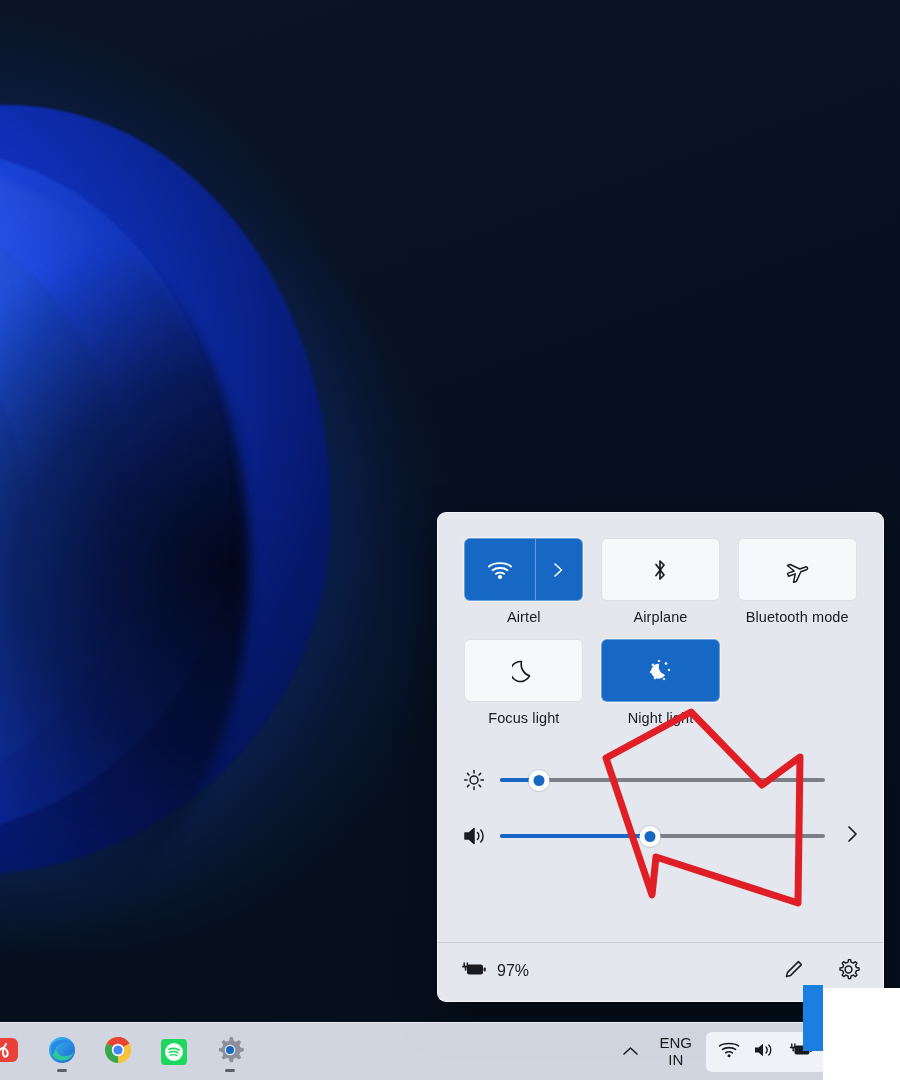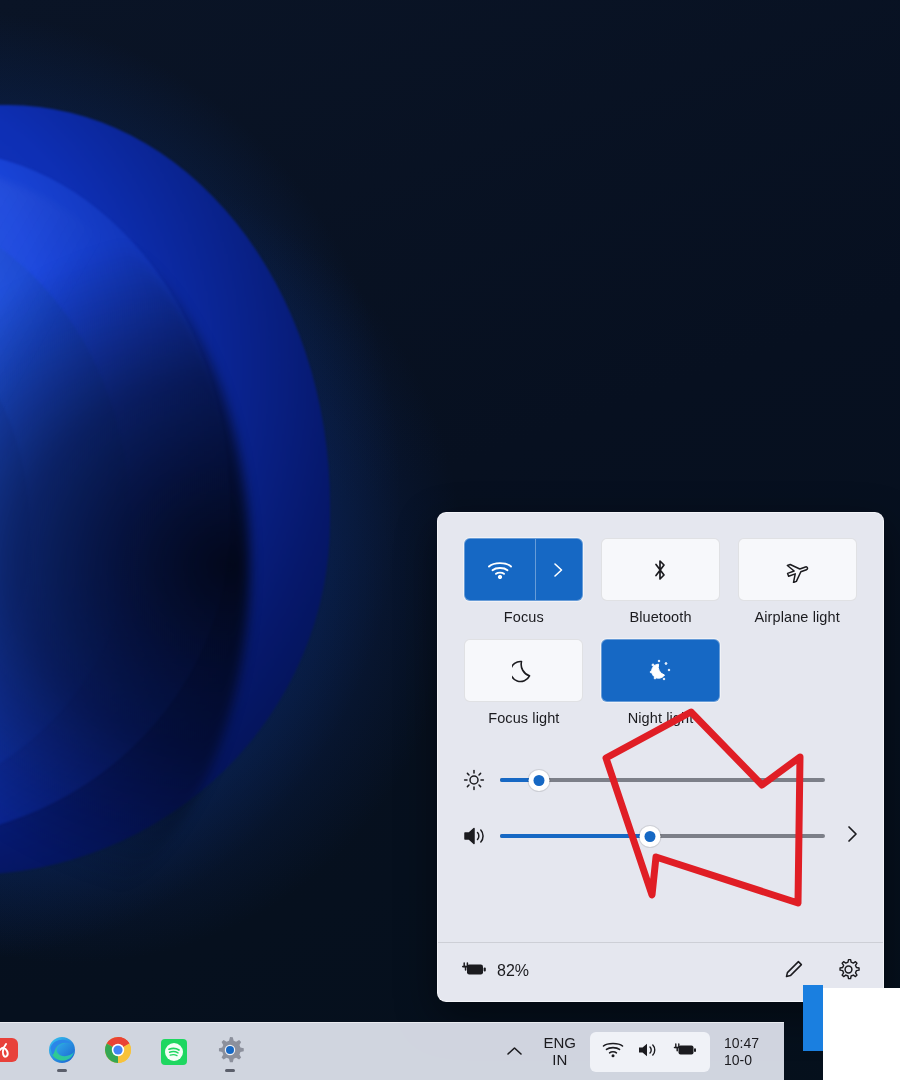--- a/index.html
+++ b/index.html
@@ -135,21 +135,21 @@
 
   
   #annotation {
     position:absolute; left:590px; top:700px;
     width:250px; height:270px;
     pointer-events:none;
   }
 
   
   #taskbar {
-    position:absolute; left:0; bottom:0; width:784px; height:58px;
+    position:absolute; left:0; bottom:0; width:900px; height:58px;
     background:rgba(221,225,236,.94);
     border-top:1px solid rgba(255,255,255,.5);
     display:flex; align-items:center;
   }
   .tb-left { display:flex; align-items:center; gap:12px; padding-left:0px; }
   .tb-app {
     width:44px; height:44px; border-radius:6px;
     display:flex; align-items:center; justify-content:center;
     position:relative;
   }
@@ -224,43 +224,43 @@
           </span>
         </div>
         <div class="tile-chev">
           <span class="glyph">
             <svg width="11" height="16" viewBox="0 0 11 16" fill="none">
               <path d="M2 2 L8.5 8 L2 14" stroke="#fff" stroke-width="1.6" stroke-linecap="round" stroke-linejoin="round"></path>
             </svg>
           </span>
         </div>
       </div>
-      <div class="tile-label">Focus</div>
+      <div class="tile-label">Airtel</div>
     </div>
 
     <div class="tile-cell">
       <div class="tile">
         <span class="glyph">
           <svg width="18" height="28" viewBox="0 0 18 28" fill="none">
             <path d="M5 8.5 L13 19 L9 23 L9 5 L13 9 L5 19.5" stroke="#1b1b1f" stroke-width="1.7" stroke-linecap="round" stroke-linejoin="round"></path>
           </svg>
         </span>
       </div>
-      <div class="tile-label">Bluetooth</div>
+      <div class="tile-label">Airplane</div>
     </div>
 
     <div class="tile-cell">
       <div class="tile">
         <span class="glyph">
           <svg width="28" height="26" viewBox="0 0 28 26" fill="none">
             <path d="M4 13 L11 13 L6.5 5.5 L9.5 5.5 L17 13 L23 13 C25 13 25 16 23 16 L17 16 L9.5 23.5 L6.5 23.5 L11 16 L4 16 Z" stroke="#1b1b1f" stroke-width="1.5" stroke-linejoin="round" fill="none" transform="rotate(-20 14 13)"></path>
           </svg>
         </span>
       </div>
-      <div class="tile-label">Airplane light</div>
+      <div class="tile-label">Bluetooth mode</div>
     </div>
 
     <div class="tile-cell">
       <div class="tile">
         <span class="glyph">
           <svg width="24" height="26" viewBox="0 0 24 26" fill="none">
             <path d="M17.5 17.8 A10 10 0 1 1 9.5 3.6 A12 12 0 0 0 17.5 17.8 Z" stroke="#1b1b1f" stroke-width="1.6" stroke-linejoin="round" fill="none"></path>
           </svg>
         </span>
       </div>
@@ -347,21 +347,21 @@
       <span>
         <svg width="28" height="20" viewBox="0 0 28 20" fill="none">
           <rect x="7" y="5.5" width="16" height="10" rx="2.2" fill="#1b1b1f"></rect>
           <rect x="23.6" y="8.4" width="2.2" height="4.2" rx="1" fill="#1b1b1f"></rect>
           <path d="M4.2 4 L4.2 7.6" stroke="#1b1b1f" stroke-width="1.5" stroke-linecap="round"></path>
           <path d="M7.4 4 L7.4 7" stroke="#1b1b1f" stroke-width="1.5" stroke-linecap="round"></path>
           <path d="M2.8 7.6 L8.4 7.6" stroke="#1b1b1f" stroke-width="1.6" stroke-linecap="round"></path>
           <path d="M5.6 7.6 L5.6 11" stroke="#1b1b1f" stroke-width="1.6" stroke-linecap="round"></path>
         </svg>
       </span>
-      <span class="battery-pct">82%</span>
+      <span class="battery-pct">97%</span>
     </div>
     <div class="footer-actions">
       <span>
         <svg width="24" height="24" viewBox="0 0 24 24" fill="none">
           <path d="M4.5 19.5 L5.4 15.6 L16.4 4.6 L19.4 7.6 L8.4 18.6 Z" stroke="#1b1b1f" stroke-width="1.5" stroke-linejoin="round" fill="none"></path>
         </svg>
       </span>
       <span>
         <svg width="25" height="25" viewBox="0 0 25 25" fill="none">
           <circle cx="12.5" cy="12.5" r="3.4" stroke="#1b1b1f" stroke-width="1.5" fill="none"></circle>

